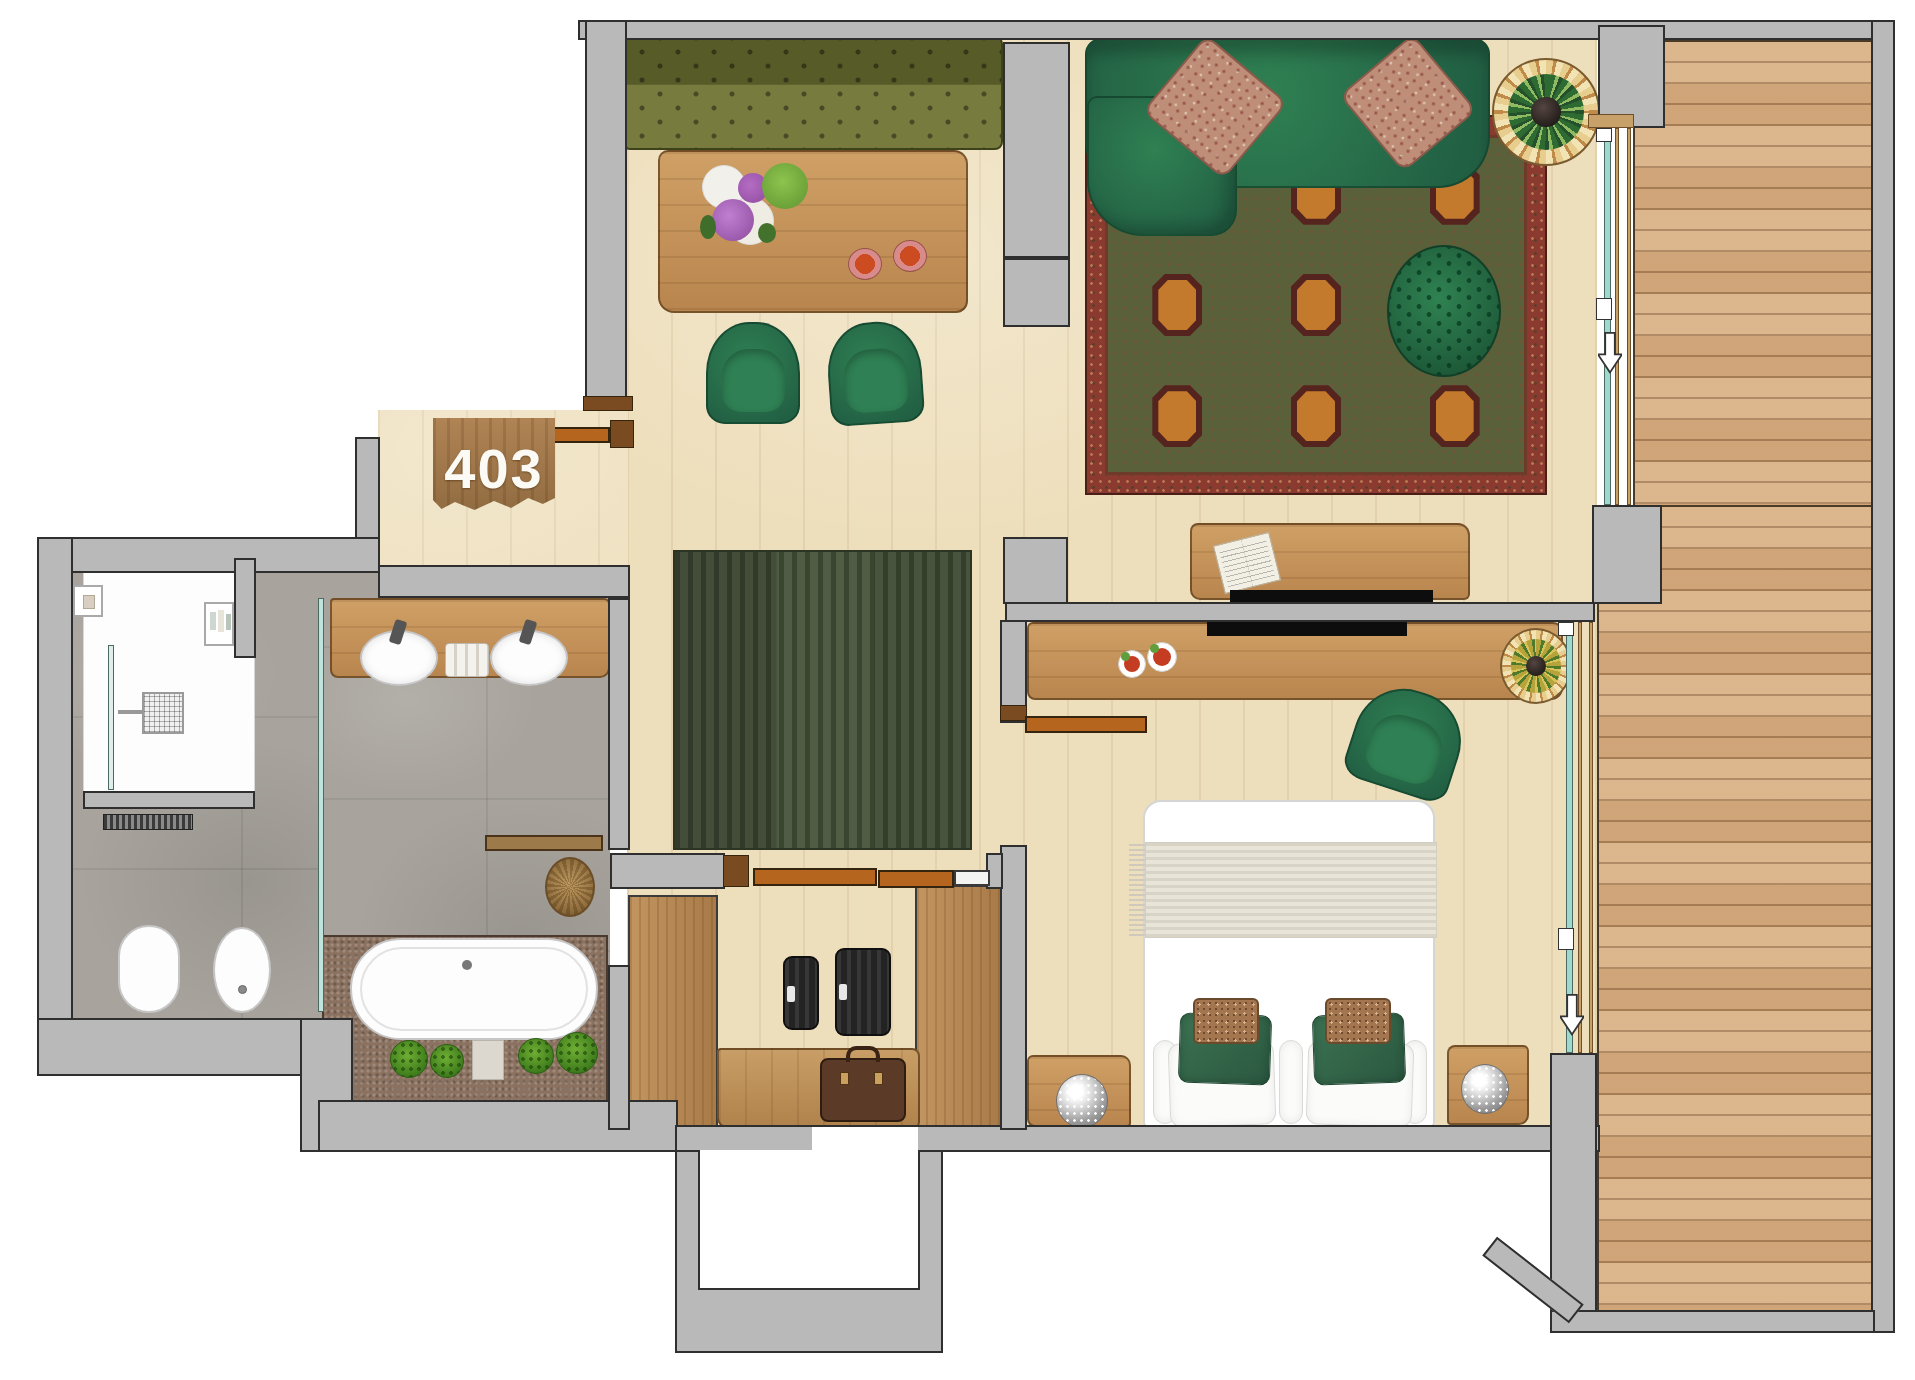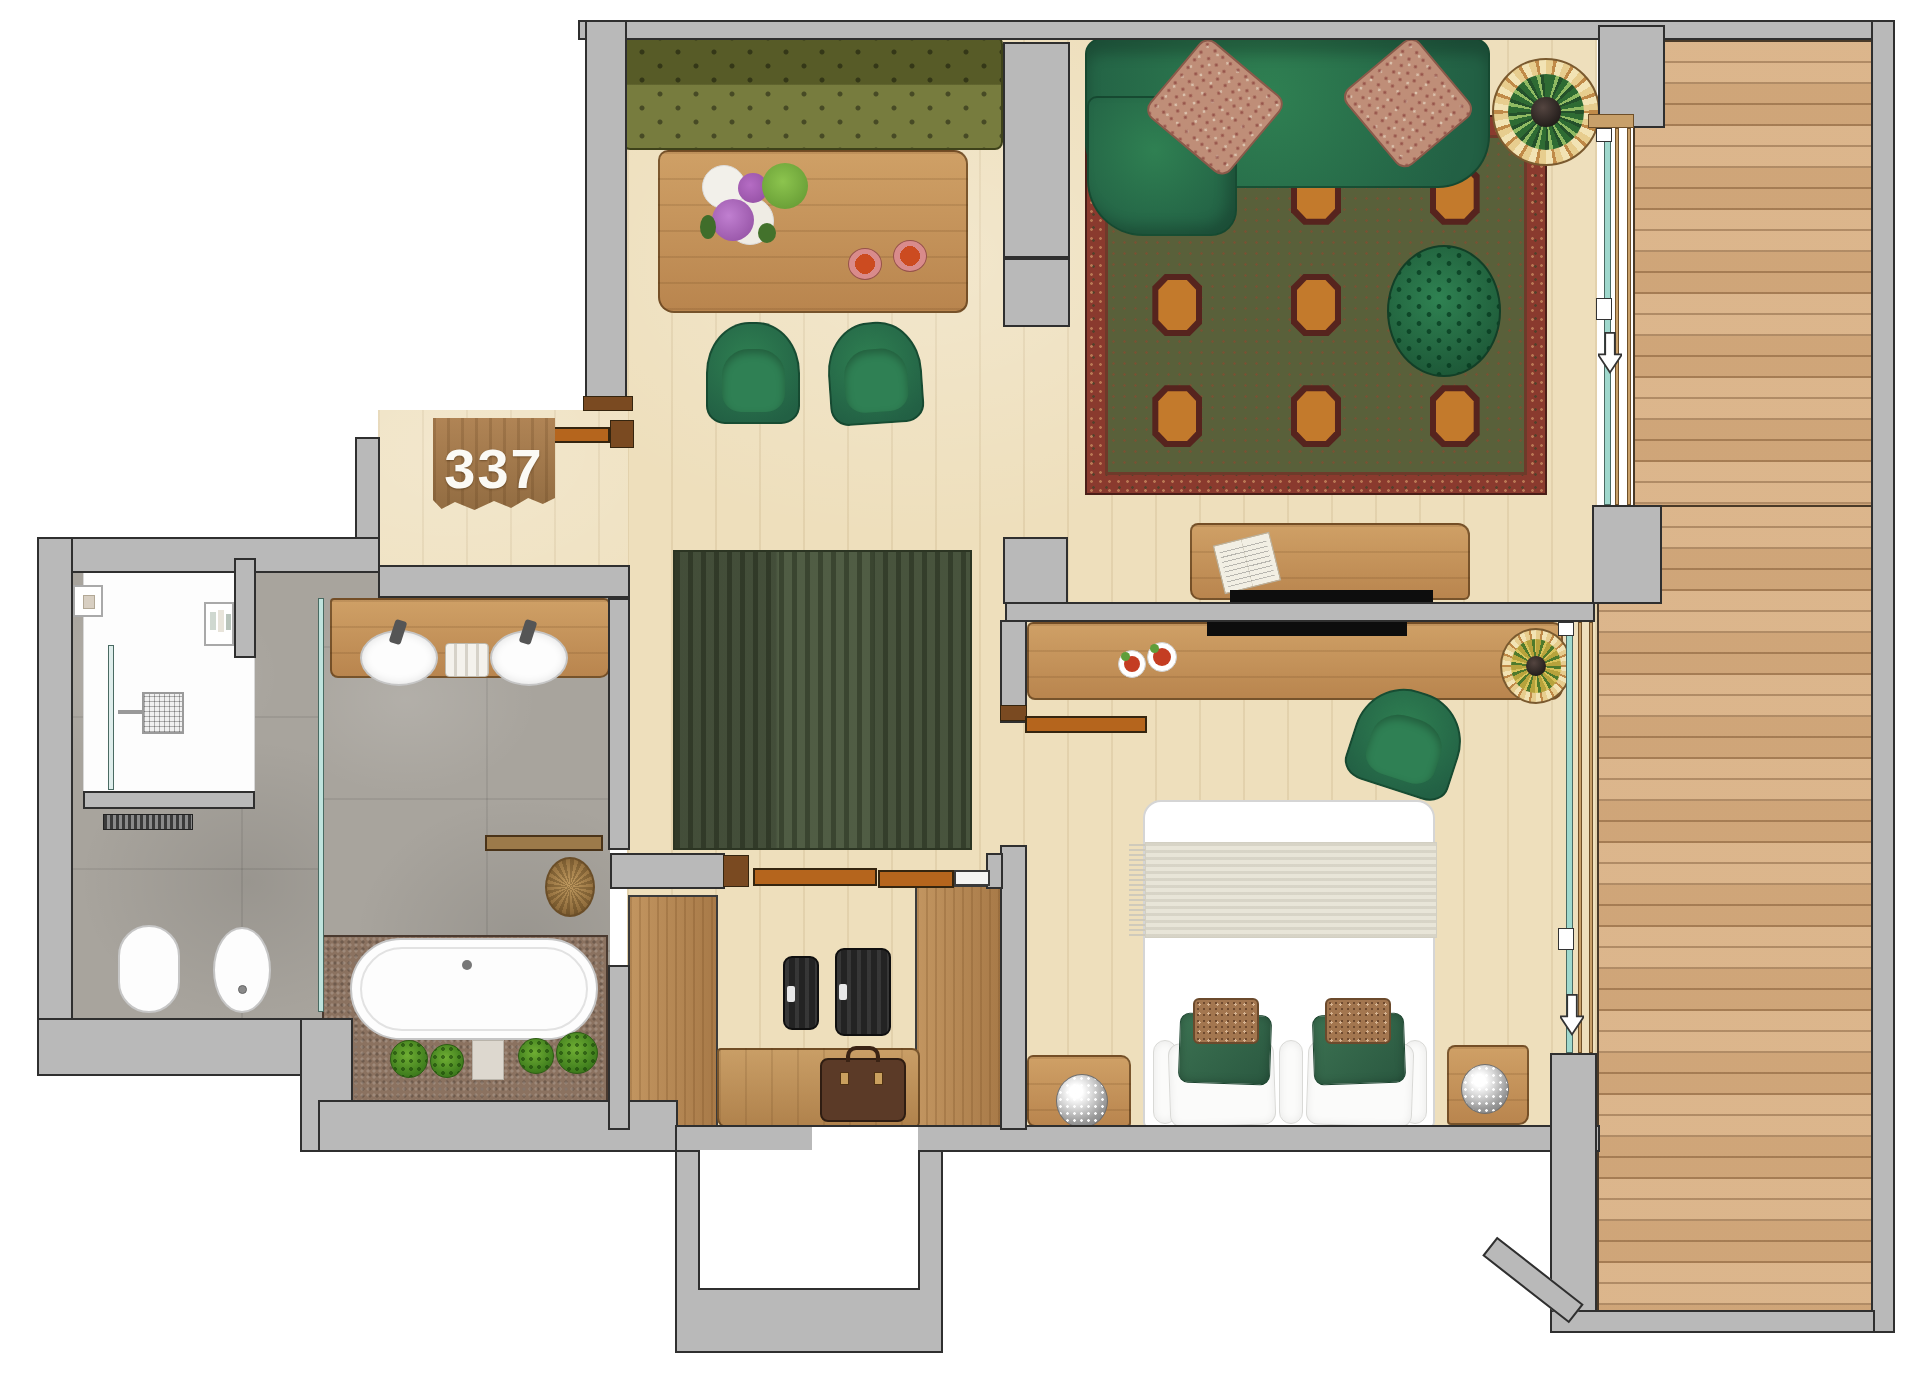--- a/index.html
+++ b/index.html
@@ -398,16 +398,16 @@
   <div style="left:1558px;top:928px;width:16px;height:22px;background:#fff;border:1.5px solid #333;"></div>
 
   <svg style="left:1598px;top:330px;width:24px;height:44px;" viewBox="0 0 20 34">
     <polygon class="arrow" points="10,34 0,19 6,19 6,1 14,1 14,19 20,19"></polygon>
   </svg>
   <svg style="left:1560px;top:992px;width:24px;height:44px;" viewBox="0 0 20 34">
     <polygon class="arrow" points="10,34 0,19 6,19 6,1 14,1 14,19 20,19"></polygon>
   </svg>
 
   <div class="sign" style="left:433px;top:418px;width:122px;height:100px;">
-    <span>337</span>
+    <span>403</span>
   </div>
 
 </div>
 
 </body></html>

